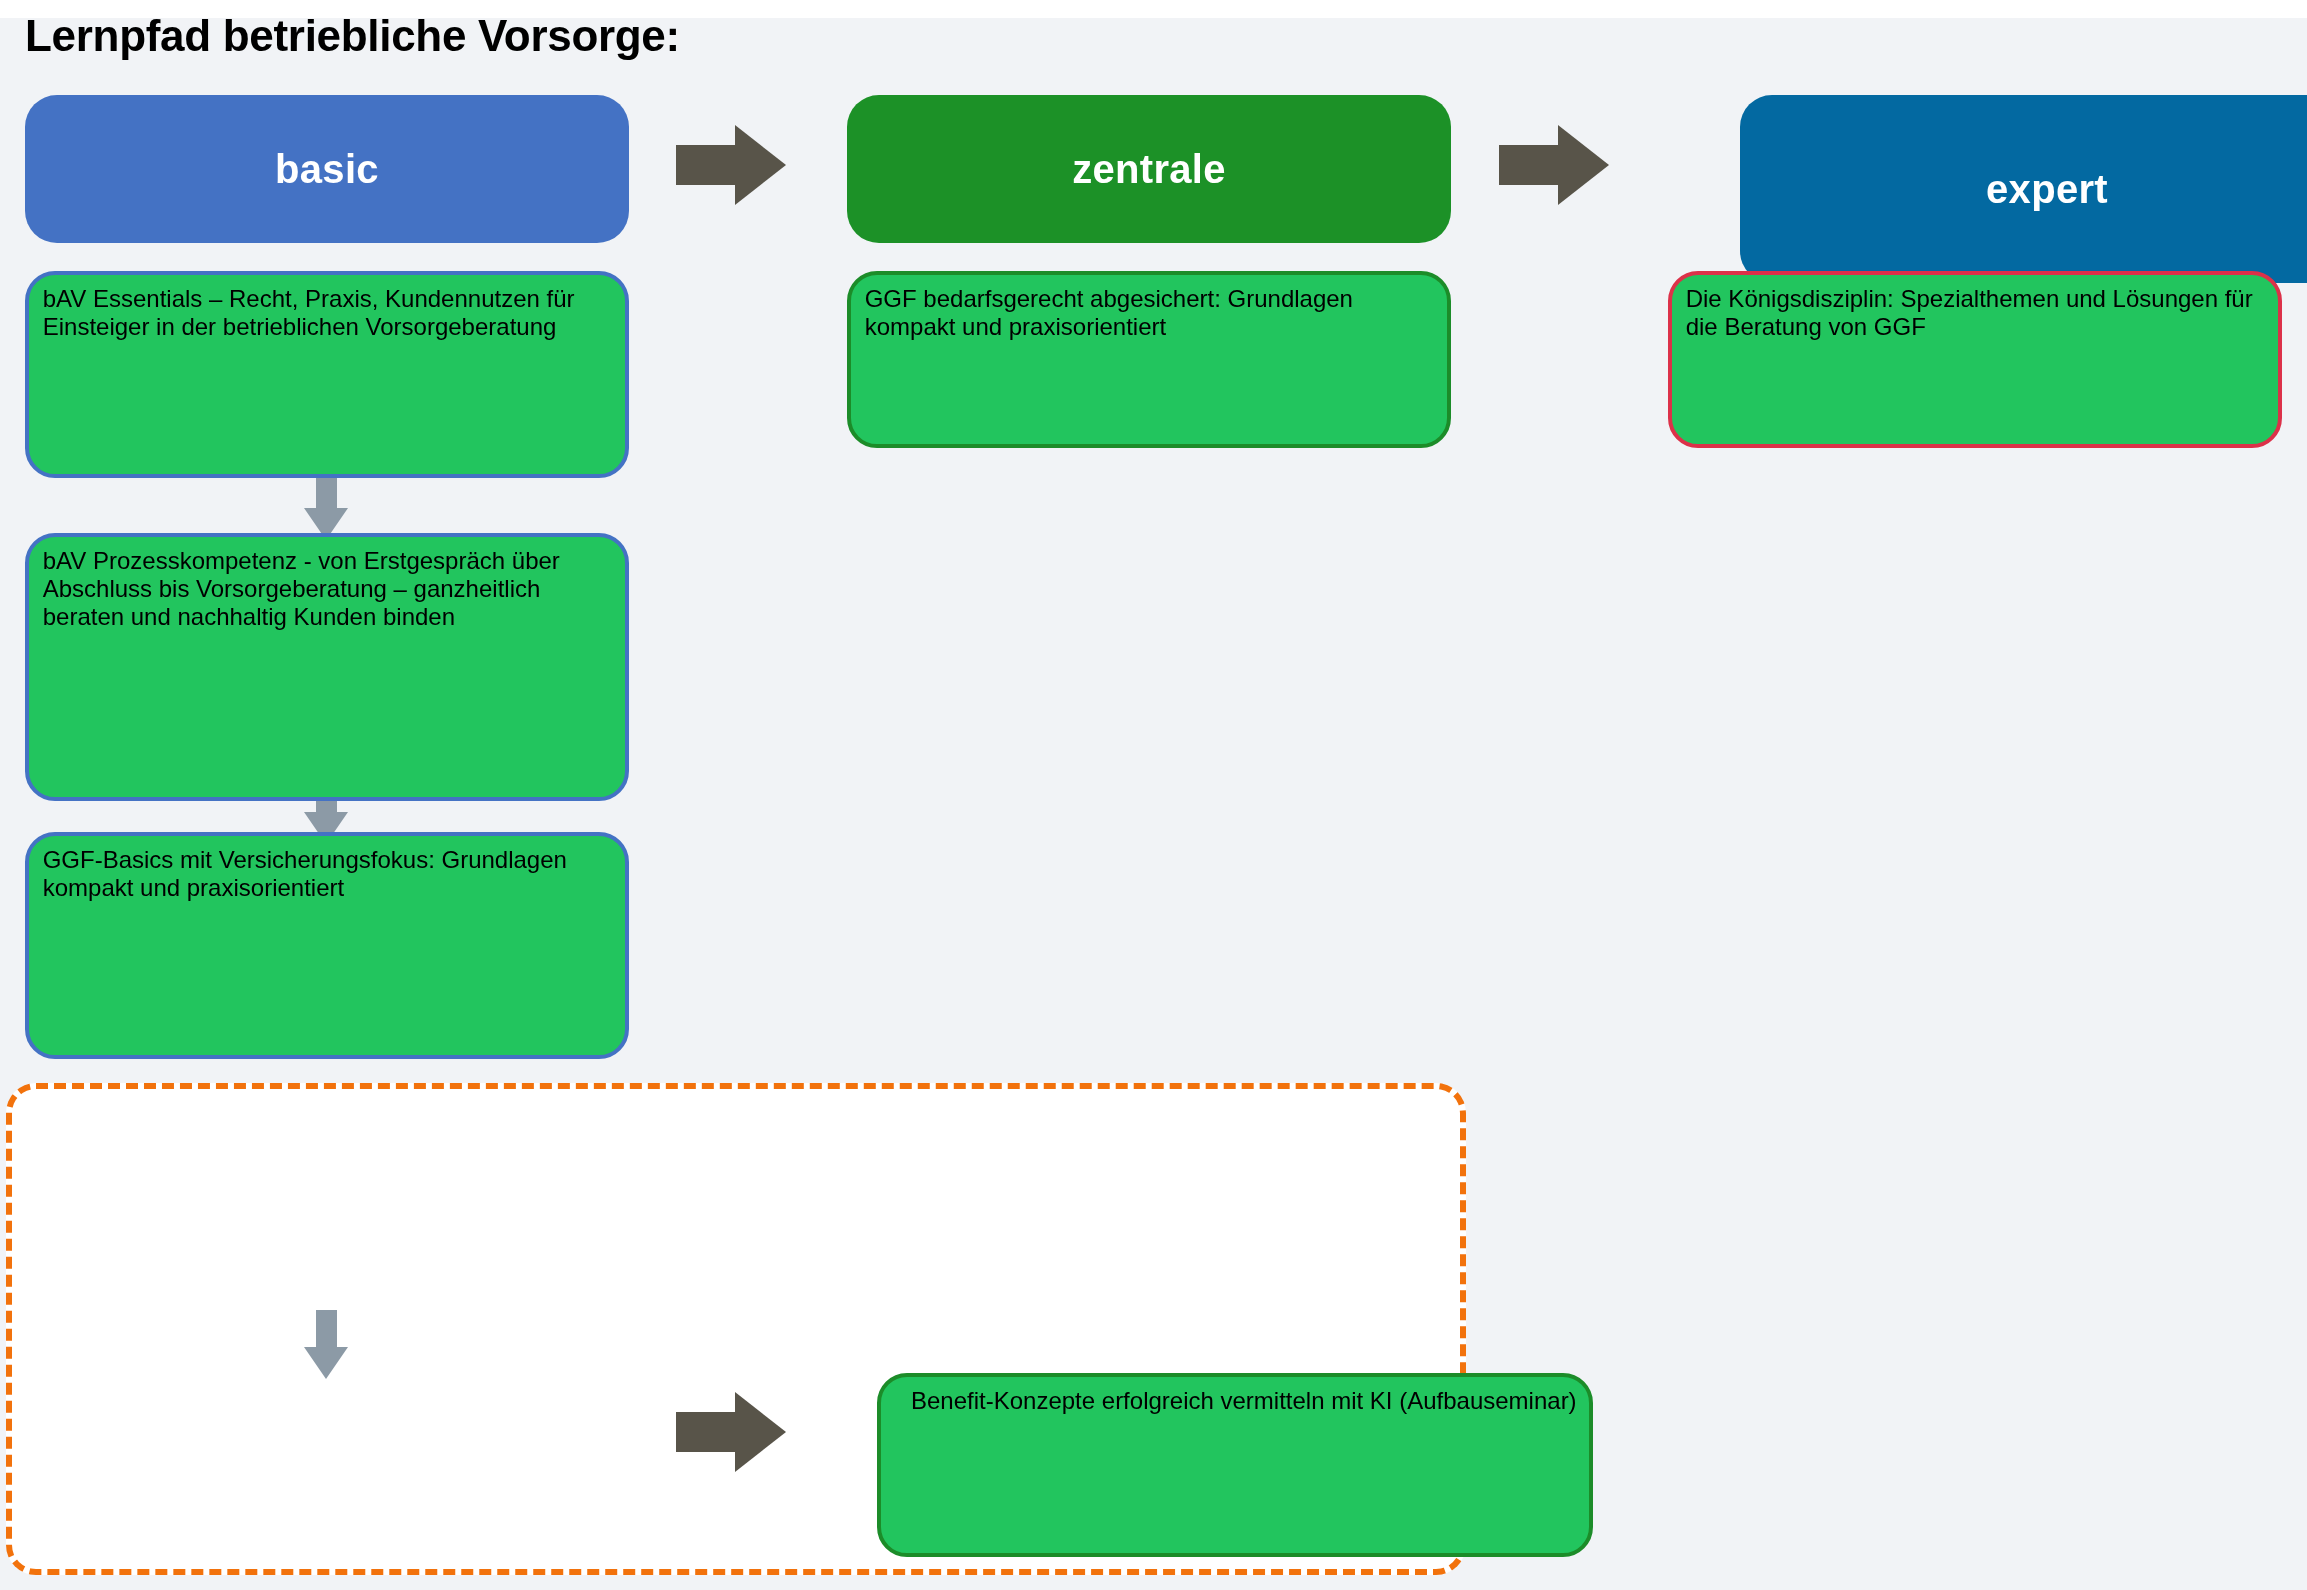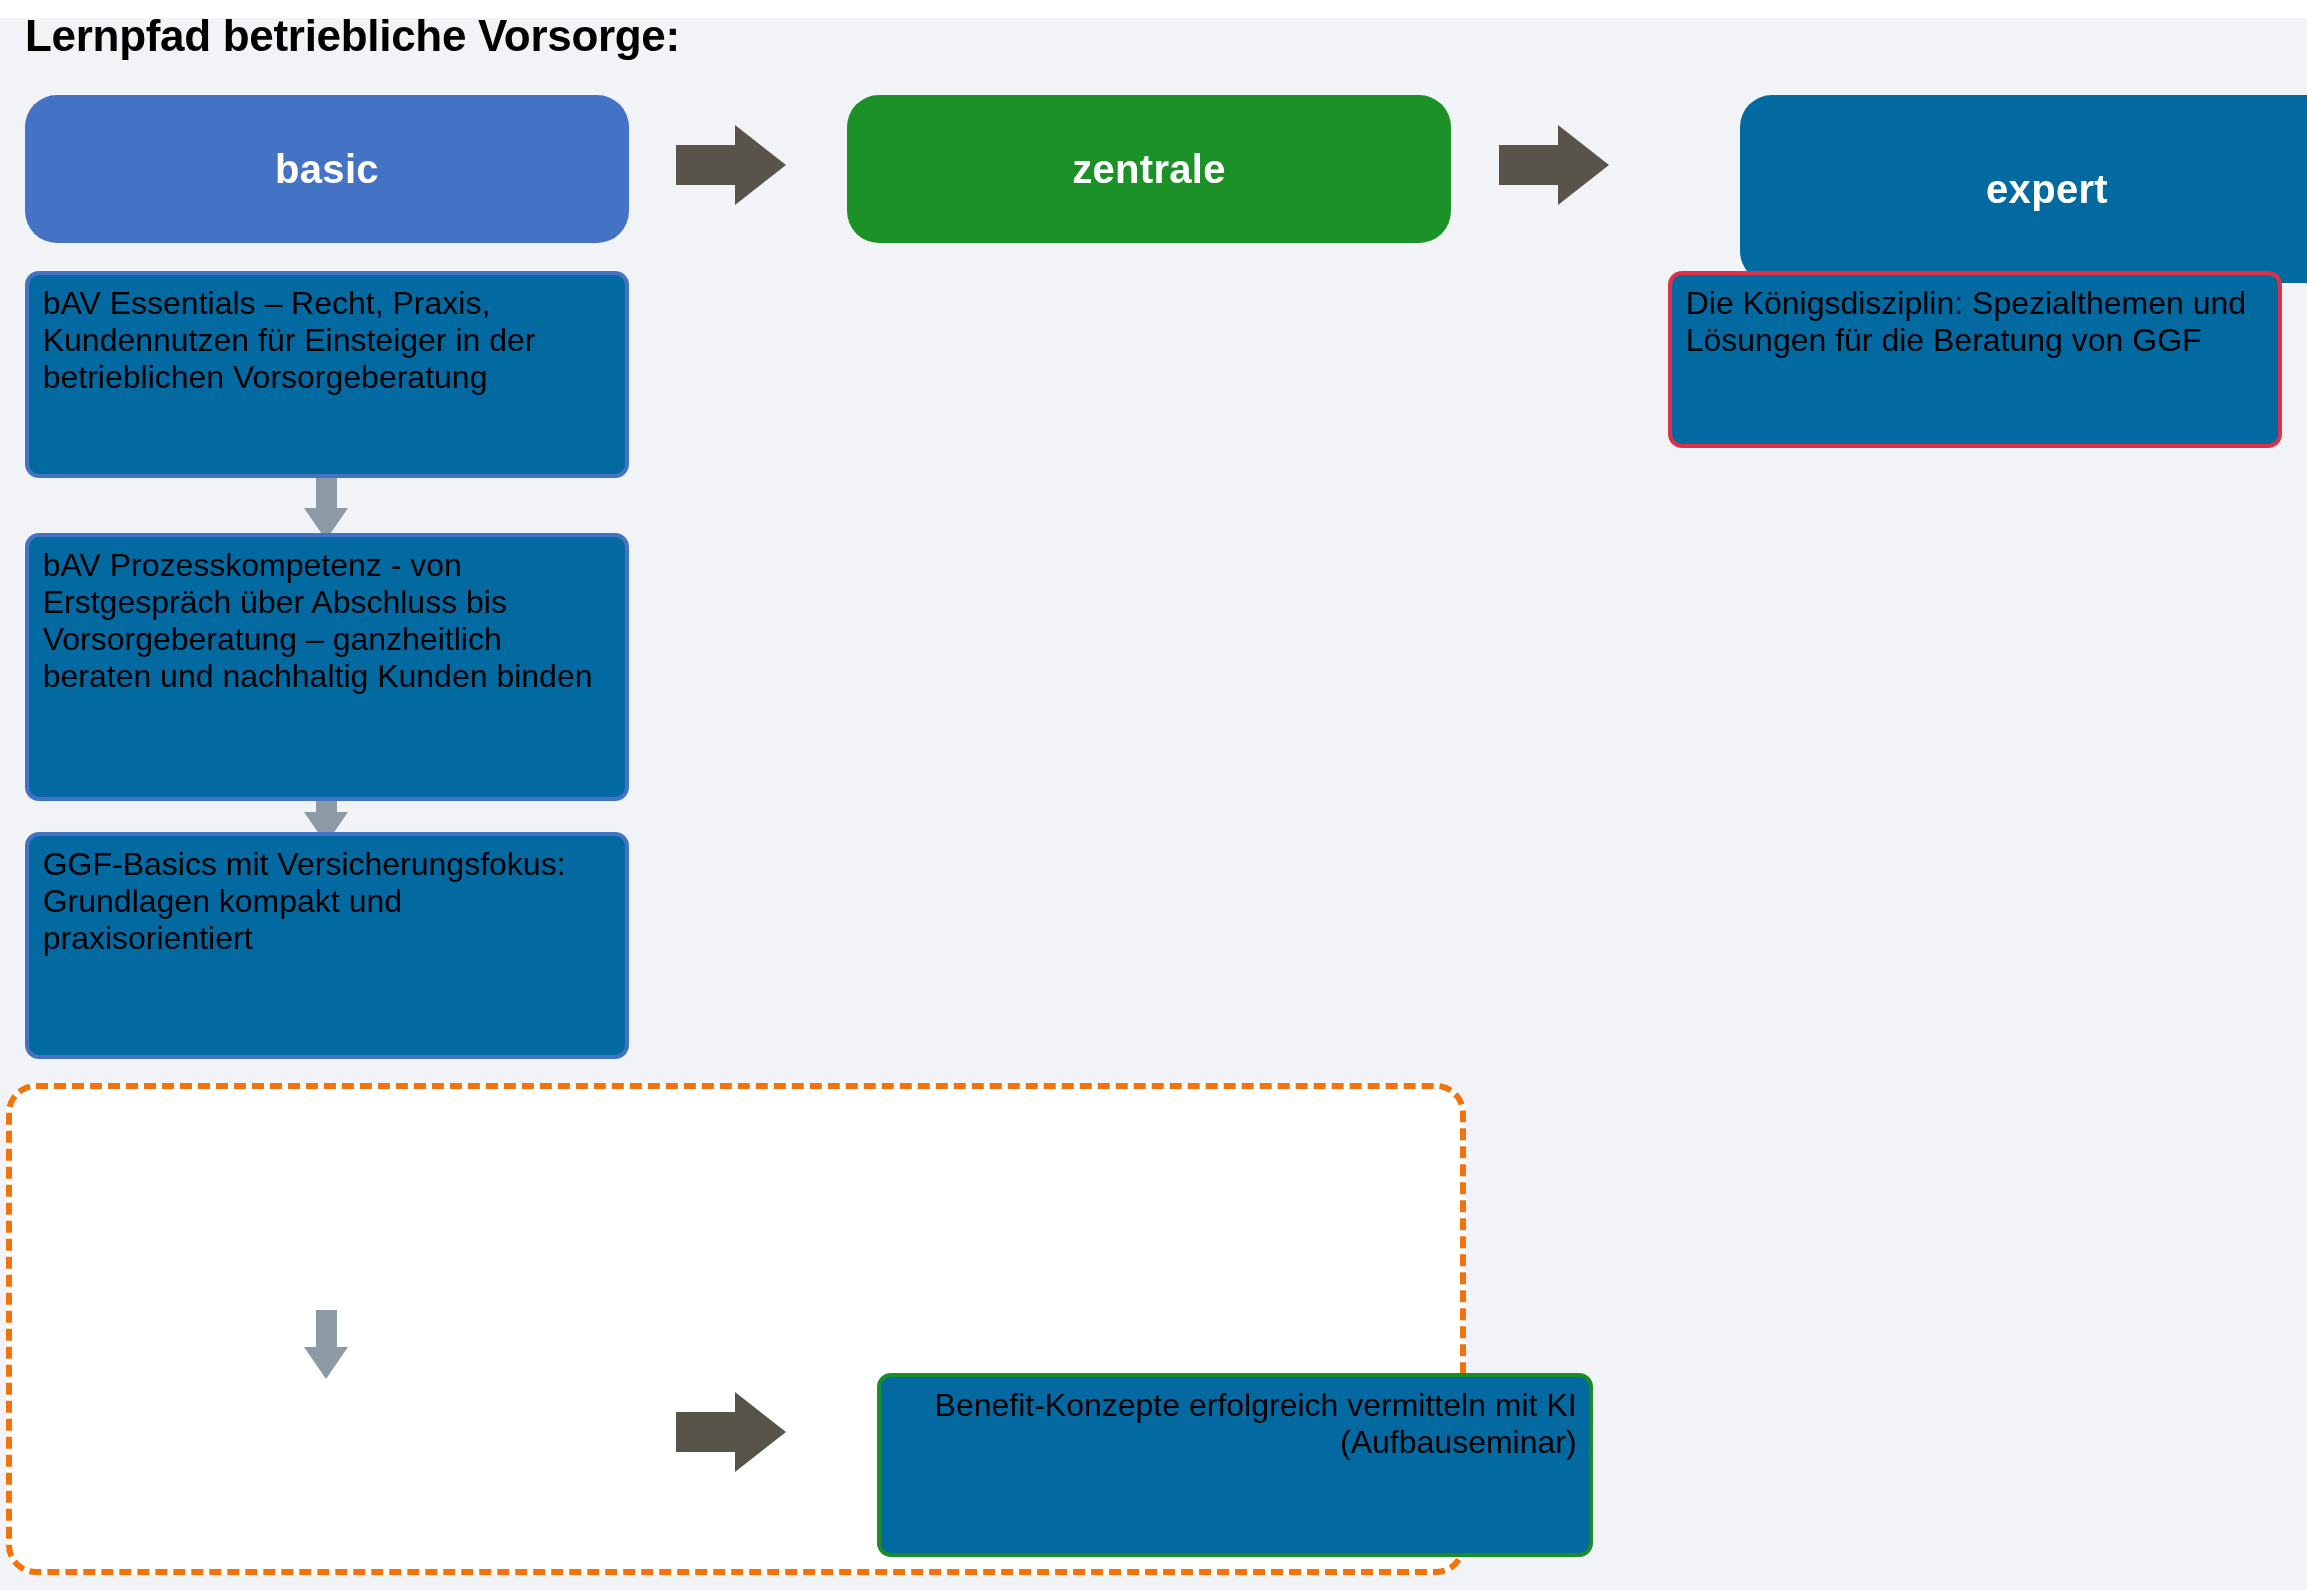--- a/index.html
+++ b/index.html
@@ -71,25 +71,25 @@
     border-left: 51px solid #585449;
   }
   .big-arrow { background: transparent; }
   .arrow-1 { left: 676px;  top: 125px; width: 110px; height: 80px; }
   .arrow-2 { left: 1499px; top: 125px; width: 110px; height: 80px; }
   .arrow-3 { left: 676px;  top: 1392px; width: 110px; height: 80px; }
 
   
   .card {
     position: absolute;
-    background: #0369a1;
-    border-radius: 14px;
+    background: #22c55e;
+    border-radius: 30px;
     box-sizing: border-box;
     padding: 9.6px 12.4px 9.6px 13.7px;
-    font-size: 32px;
+    font-size: 24px;
     line-height: 1.165;
     color: #000000;
     display: flex;
     align-items: flex-start;
   }
   .card.blue  { border: 4.1px solid #4472c4; }
   .card.green { border: 4.1px solid #1c8c29; }
   .card.red   { border: 4.1px solid #dc3149; }
   .card .txt { display: block; width: 100%; }
 
@@ -196,20 +196,23 @@
   <div class="card blue c-b1 above-group">
     <span class="txt">bAV Essentials – Recht, Praxis, Kundennutzen für Einsteiger in der betrieblichen Vorsorgeberatung</span>
   </div>
   <div class="card blue c-b2 above-group">
     <span class="txt">bAV Prozesskompetenz - von Erstgespräch über Abschluss bis Vorsorgeberatung – ganzheitlich beraten und nachhaltig Kunden binden</span>
   </div>
   <div class="card blue c-b3 above-group">
     <span class="txt">GGF-Basics mit Versicherungsfokus: Grundlagen kompakt und praxisorientiert</span>
   </div>
 
+  <div class="card green c-g1 above-group">
+    <span class="txt">GGF bedarfsgerecht abgesichert: Grundlagen kompakt und praxisorientiert</span>
+  </div>
   <div class="card green c-g2 above-group">
     <span class="txt">Benefit-Konzepte erfolgreich vermitteln mit KI (Aufbauseminar)</span>
   </div>
 
   <div class="card red c-r1 above-group">
     <span class="txt">Die Königsdisziplin: Spezialthemen und Lösungen für die Beratung von GGF</span>
   </div>
 
 </div>
 

